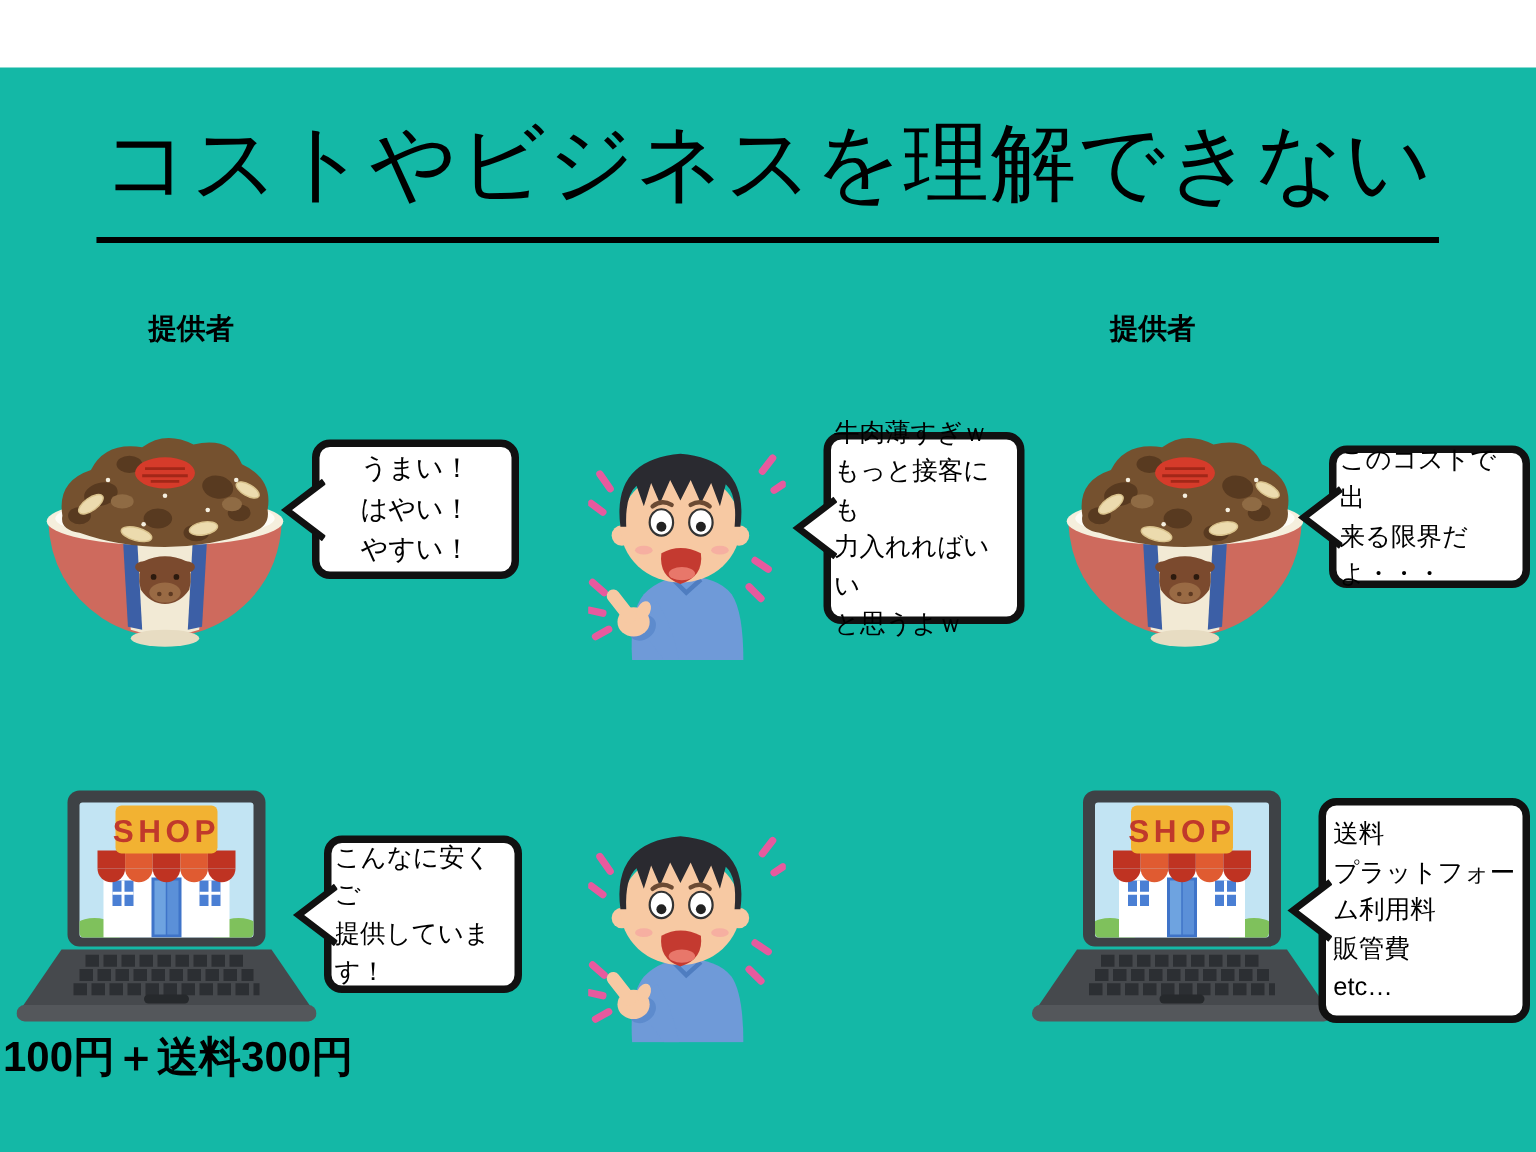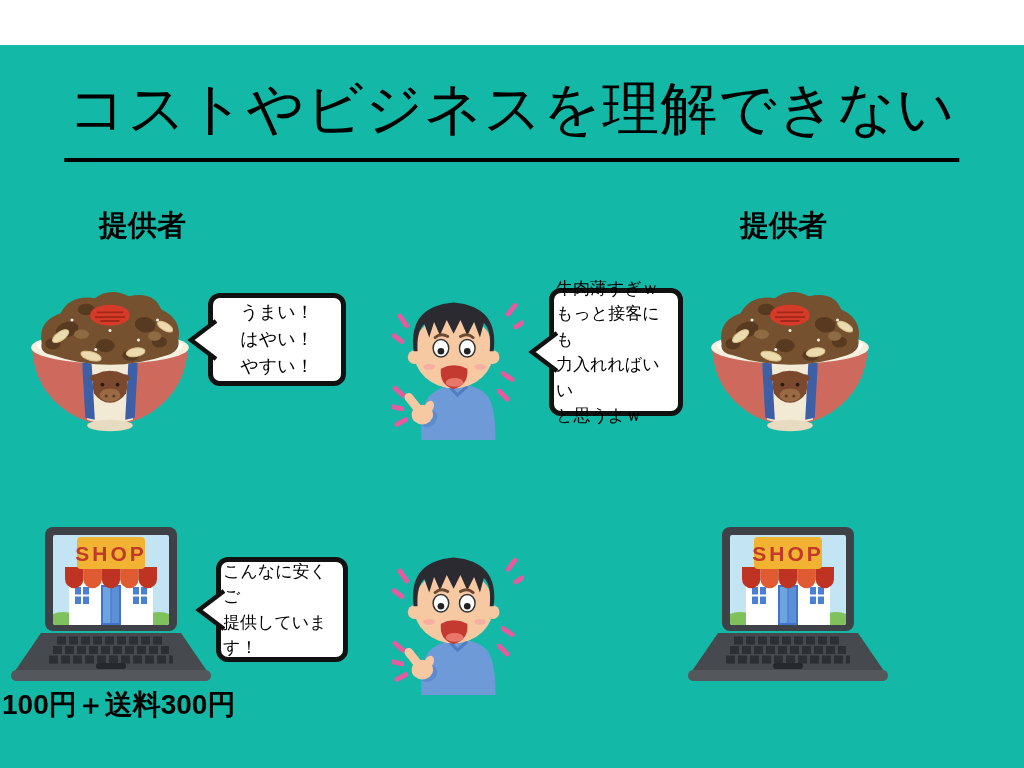--- a/index.html
+++ b/index.html
@@ -1,21 +1,21 @@
 <!DOCTYPE html>
 <html><head>
 <meta charset="utf-8">
 <style>
   html,body{margin:0;padding:0;background:#fff;}
   .slide{position:relative;width:1024px;height:768px;background:#14b8a6;overflow:hidden;
          font-family:"Liberation Sans","DejaVu Sans",sans-serif;color:#000;margin-top:45px;}
   .title{position:absolute;top:26px;left:50%;transform:translateX(-50%);
          font-size:57px;font-weight:400;letter-spacing:1px;white-space:nowrap;
          border-bottom:4px solid #000;padding:0 4px 10px 4px;}
-  .col-header{position:absolute;font-size:29px;font-weight:700;white-space:nowrap;}
+  .col-header{position:absolute;font-size:19px;font-weight:700;white-space:nowrap;}
   .h1{left:99px;top:161px;}
   .h2{left:466px;top:161px;}
   .h3{left:740px;top:161px;}
   .illus{position:absolute;}
   .bubble{position:absolute;background:#fff;border:5px solid #111;border-radius:12px;
           display:flex;align-items:center;justify-content:center;box-sizing:border-box;}
   .bubble-text{font-size:17px;line-height:1.5;white-space:pre-line;padding:2px;}
   .b1{left:208px;top:248px;width:138px;height:93px;}
   .b1 .bubble-text{font-size:18px;}
   .b2{left:549px;top:243px;width:134px;height:128px;}
@@ -175,35 +175,53 @@
   </div>
   <div class="bubble b2">
     <svg class="tail" viewBox="0 0 30 42">
       <path d="M29 2 L4 21 L29 40" fill="#fff" stroke="#111" stroke-width="4.5"></path>
       </svg>
     <div class="bubble-text">牛肉薄すぎｗ
 もっと接客にも
 力入れればいい
 と思うよｗ</div>
   </div>
+  <div class="bubble b3">
+    <svg class="tail" viewBox="0 0 30 42">
+      <path d="M29 2 L4 21 L29 40" fill="#fff" stroke="#111" stroke-width="4.5"></path>
+      </svg>
+    <div class="bubble-text">このコストで出
+来る限界だ
+よ・・・</div>
+  </div>
 
   <svg class="illus" style="left:11px;top:478px" width="200" height="170" viewBox="0 0 200 170">
       <use href="#sym-laptop"></use>
     </svg>
   <svg class="illus" style="left:392px;top:489px" width="132" height="161" viewBox="0 0 135 165">
       <use href="#sym-man"></use>
     </svg>
   <svg class="illus" style="left:688px;top:478px" width="200" height="170" viewBox="0 0 200 170">
       <use href="#sym-laptop"></use>
     </svg>
 
   <div class="bubble b4">
     <svg class="tail" viewBox="0 0 30 42">
       <path d="M29 2 L4 21 L29 40" fill="#fff" stroke="#111" stroke-width="4.5"></path>
       </svg>
     <div class="bubble-text">こんなに安くご
 提供していま
 す！</div>
   </div>
+  <div class="bubble b6">
+    <svg class="tail" viewBox="0 0 30 42">
+      <path d="M29 2 L4 21 L29 40" fill="#fff" stroke="#111" stroke-width="4.5"></path>
+      </svg>
+    <div class="bubble-text">送料
+プラットフォー
+ム利用料
+販管費
+etc…</div>
+  </div>
 
   <div class="footer-note">100円＋送料300円</div>
 
 </div>
 
 </body></html>

